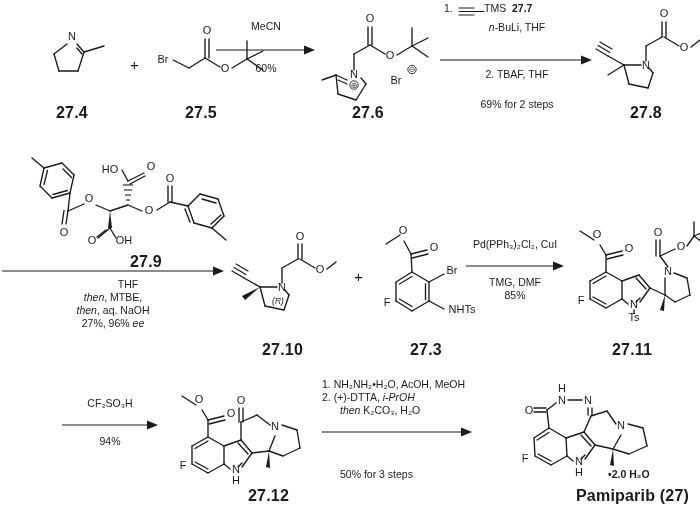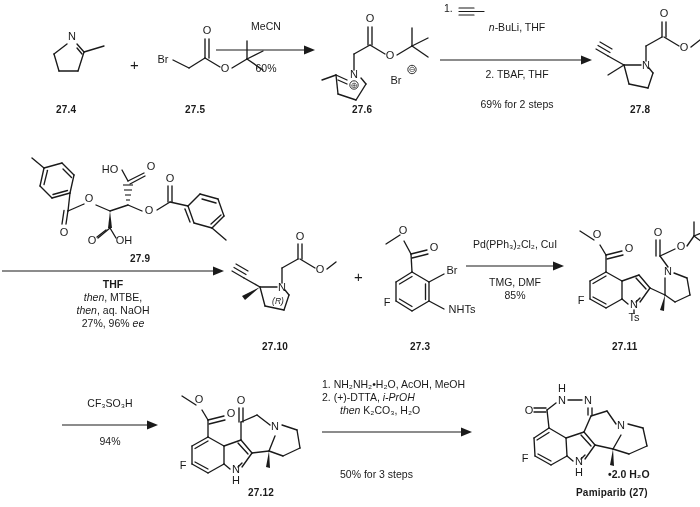--- a/index.html
+++ b/index.html
@@ -1,19 +1,19 @@
 <!DOCTYPE html>
 <html><head>
 <meta charset="utf-8">
 <style>
   html,body{margin:0;padding:0;background:#ffffff;}
   body{width:700px;height:507px;position:relative;overflow:hidden;
        font-family:"Liberation Sans",sans-serif;color:#1a1a1a;}
   .scheme{position:absolute;left:0;top:0;width:700px;height:507px;}
-  .lbl{position:absolute;font-weight:bold;font-size:10px;letter-spacing:0.2px;white-space:nowrap;}
+  .lbl{position:absolute;font-weight:bold;font-size:16px;letter-spacing:0.2px;white-space:nowrap;}
   .cond{position:absolute;font-size:10.5px;white-space:nowrap;text-align:center;line-height:13px;}
   .cond i{font-style:italic;}
   .cond b{font-weight:bold;}
   .plus{position:absolute;font-size:15px;}
   svg{display:block;overflow:visible;}
   .stx{font-family:"Liberation Sans",sans-serif;font-size:11px;fill:#1a1a1a;}
   .stx-sm{font-family:"Liberation Sans",sans-serif;font-size:8px;fill:#1a1a1a;}
   .stx-it{font-family:"Liberation Sans",sans-serif;font-size:8.5px;fill:#1a1a1a;font-style:italic;}
   .bd{stroke:#1a1a1a;stroke-width:1.35;fill:none;stroke-linecap:round;}
   .bd2{stroke:#1a1a1a;stroke-width:1.2;fill:none;stroke-linecap:round;}
@@ -96,20 +96,21 @@
     <path class="wedge" d="M141,3.5 L152,8 L141,12.5 Z"></path>
   </svg>
 
   <div class="cond" style="left:444px;top:2px;width:150px;text-align:left;"><span>1.</span></div>
   <svg style="position:absolute;left:458px;top:4px;" width="38" height="14">
     <path class="bd2" d="M1,4 L16,4"></path>
     <path class="bd2" d="M1,7.5 L16,7.5"></path>
     <path class="bd2" d="M1,11 L16,11"></path>
     <path class="bd2" d="M16,7.5 L26,7.5"></path>
   </svg>
+  <div class="cond" style="left:484px;top:2px;width:110px;text-align:left;"><span>TMS</span>&nbsp;&nbsp;<b>27.7</b></div>
 
   <div class="cond" style="left:442px;top:21px;width:150px;"><i>n</i>-BuLi, THF</div>
   <div class="cond" style="left:442px;top:68px;width:150px;">2. TBAF, THF</div>
   <div class="cond" style="left:442px;top:98px;width:150px;">69% for 2 steps</div>
 
   <svg style="position:absolute;left:596px;top:18px;" width="104" height="90">
     <path class="bd2" d="M4,24 L16,31"></path>
     <path class="bd2" d="M2,27.5 L14,34.5"></path>
     <path class="bd2" d="M0,31 L12,38"></path>
     <path class="bd" d="M12,38 L28,47"></path>
@@ -189,21 +190,21 @@
     <path class="bd" d="M198,55 L184,51"></path>
     <path class="bd" d="M182,46 L170,58"></path>
     <path class="bd" d="M194,80 L208,92"></path>
   </svg>
   <div class="lbl" style="left:130px;top:253px;">27.9</div>
 
   <svg style="position:absolute;left:2px;top:263px;" width="222" height="16">
     <path class="arrowline" d="M0,8 L211,8"></path>
     <path class="wedge" d="M211,3.5 L222,8 L211,12.5 Z"></path>
   </svg>
-  <div class="cond" style="left:2px;top:278px;width:222px;font-weight:bold;">THF</div>
+  <div class="cond" style="left:17px;top:278px;width:222px;">THF</div>
   <div class="cond" style="left:2px;top:291px;width:222px;"><i>then</i><span>, MTBE,</span></div>
   <div class="cond" style="left:2px;top:304px;width:222px;"><i>then</i><span>, aq. NaOH</span></div>
   <div class="cond" style="left:2px;top:317px;width:222px;"><span>27%, 96% </span><i>ee</i></div>
 
   <svg style="position:absolute;left:232px;top:232px;" width="108" height="92">
     <path class="bd2" d="M4,32 L16,39"></path>
     <path class="bd2" d="M2,35.5 L14,42.5"></path>
     <path class="bd2" d="M0,39 L12,46"></path>
     <path class="bd" d="M12,46 L28,55"></path>
     <path class="wedge" d="M28,55 L10,64 L13,68 Z"></path>

